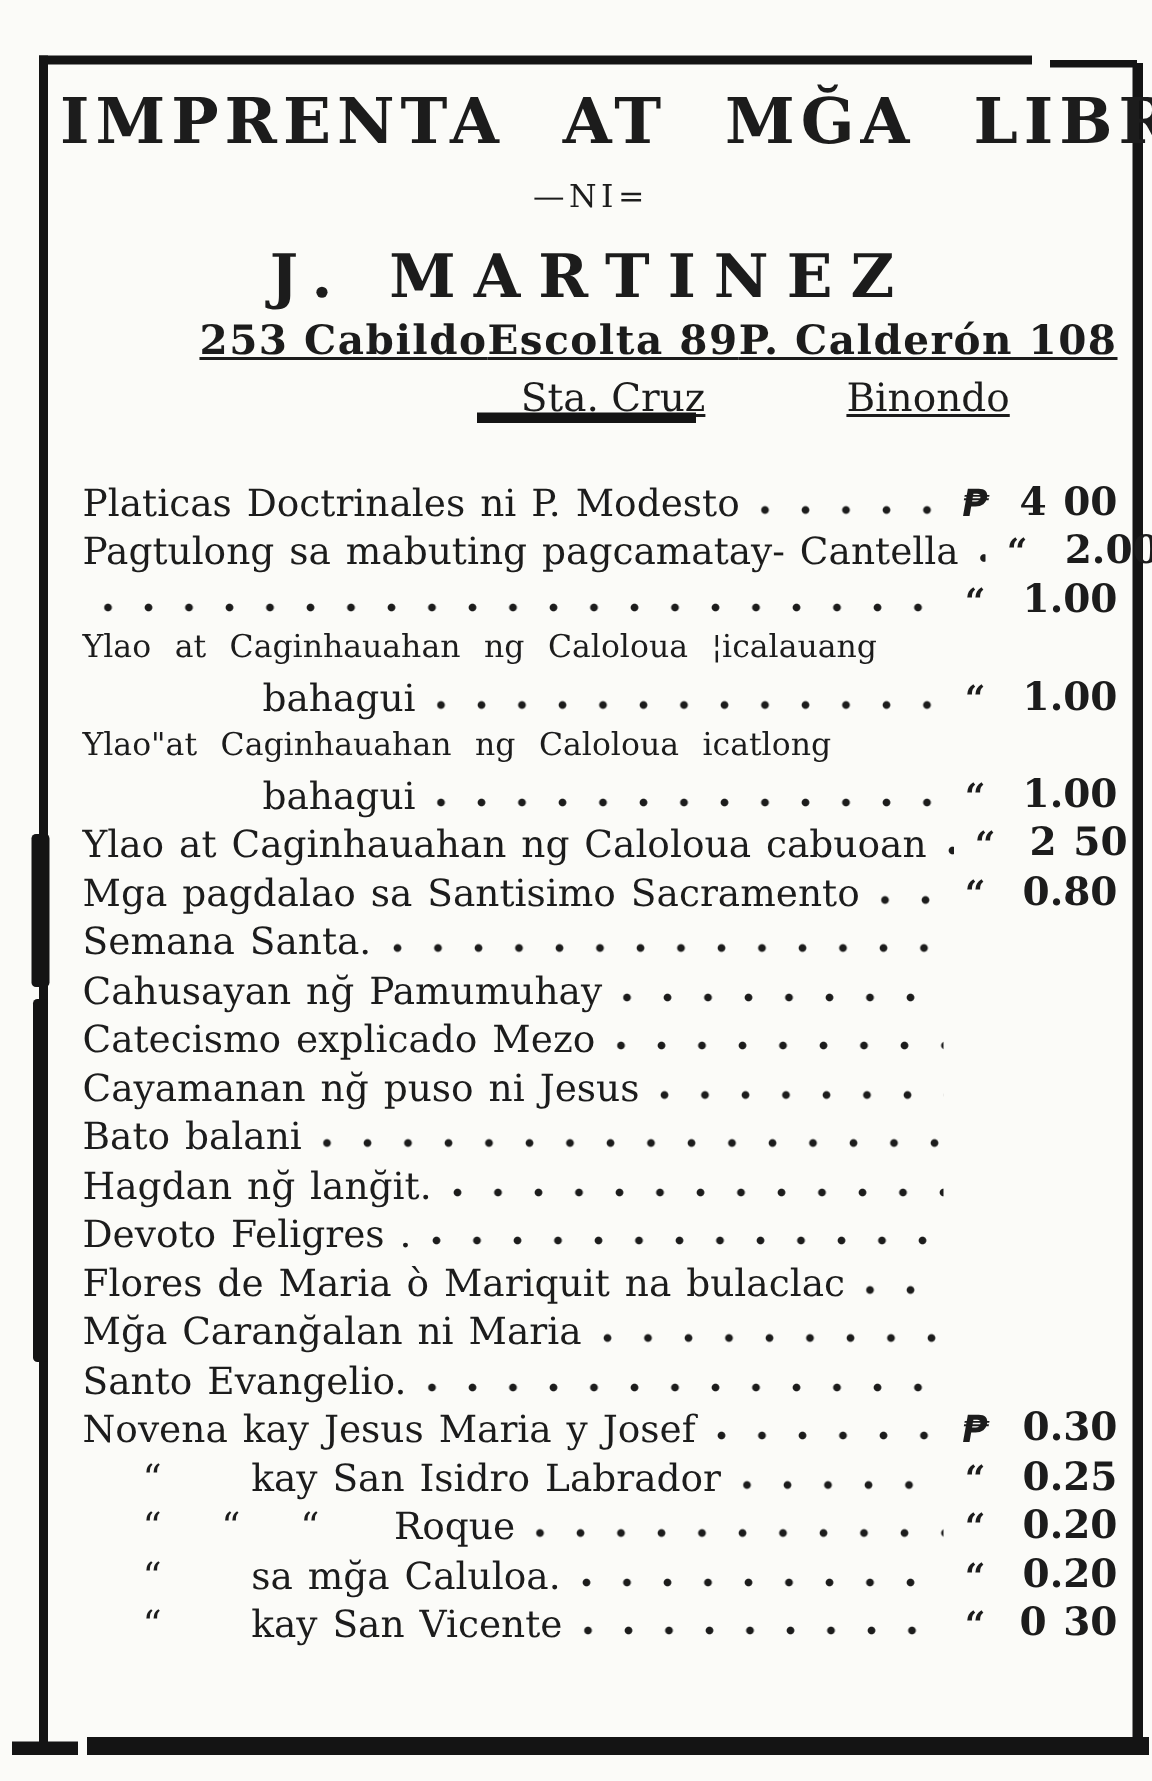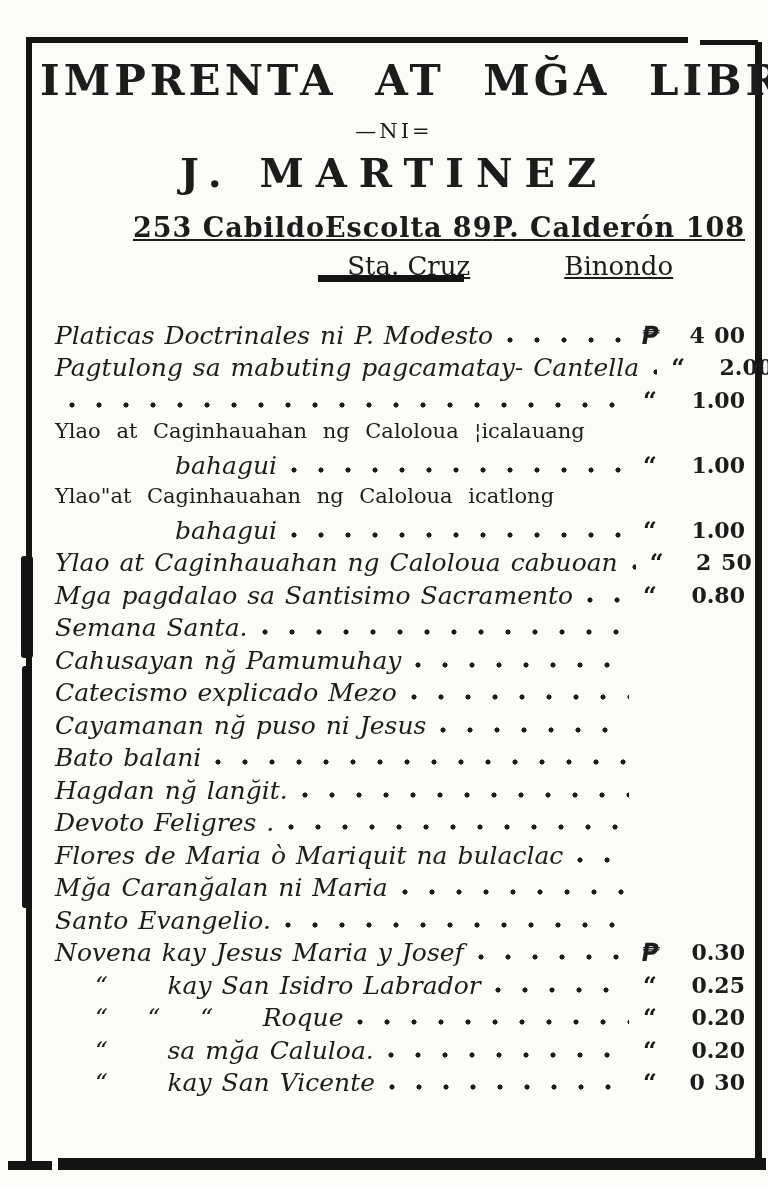--- a/index.html
+++ b/index.html
@@ -22,48 +22,48 @@
   .bar-right{left:755px;top:42px;width:7px;height:1126px;}
   .bar-bottom-1{left:8px;top:1161px;width:44px;height:9px;}
   .bar-bottom-2{left:58px;top:1158px;width:708px;height:12px;}
   
   .masthead{position:absolute;left:40px;right:20px;top:56px;text-align:center;}
   .m-title{
     font-size:42px;font-weight:bold;letter-spacing:4px;word-spacing:20px;
     white-space:nowrap;
   }
   .m-ni{font-size:21px;font-weight:normal;letter-spacing:3px;margin-top:14px;}
-  .m-name{font-size:40px;font-weight:bold;letter-spacing:12px;margin-top:6px;white-space:nowrap;}
+  .m-name{font-size:40px;font-weight:bold;letter-spacing:12px;margin-top:18px;white-space:nowrap;}
   .addresses{
     position:absolute;left:55px;right:23px;top:212px;
     display:flex;justify-content:flex-end;text-decoration:underline;
   }
   .addr{text-align:center;}
   .addr:first-child{text-align:left;}
   .addr .street{font-size:27px;font-weight:bold;letter-spacing:1px;white-space:nowrap;}
   .addr .district{font-size:26px;margin-top:8px;white-space:nowrap;}
   .divider{position:absolute;left:318px;top:275px;width:146px;height:7px;background:#141414;}
   
   .list{position:absolute;left:55px;right:23px;top:318px;}
   .row{display:flex;align-items:flex-end;height:32.5px;font-size:25px;word-spacing:2px;}
-  .row .t{white-space:nowrap;flex:0 0 auto;line-height:30px;font-style:italic;}
+  .row .t{white-space:nowrap;flex:0 0 auto;line-height:30px;}
   .row.sub{padding-left:40px;}
   .row.indent{padding-left:120px;}
   .pre-line{height:32.5px;font-size:21px;word-spacing:9px;white-space:nowrap;line-height:30px;}
   .dots{
     flex:1 1 auto;min-width:4px;height:10px;margin:0 6px 6px 14px;
     background-image:radial-gradient(circle at 3px 5px,#1c1c1c 2.2px,transparent 2.9px);
     background-size:27px 10px;background-repeat:repeat-x;
   }
   .cur{flex:0 0 30px;text-align:center;font-weight:bold;font-size:24px;line-height:30px;}
   .cur.peso{
     font-family:"DejaVu Sans",sans-serif;font-size:25px;
     transform:skewX(-10deg);
   }
-  .price{flex:0 0 80px;text-align:right;font-weight:bold;font-size:22px;line-height:31px;white-space:nowrap;}
+  .price{flex:0 0 80px;text-align:right;font-weight:bold;font-size:26px;line-height:31px;white-space:nowrap;}
 </style>
 </head>
 <body>
 
 <div class="sheet">
 
   <div class="bar bar-top-1"></div>
   <div class="bar bar-top-2"></div>
   <div class="bar bar-left"></div>
   <div class="bar blot-1"></div>

